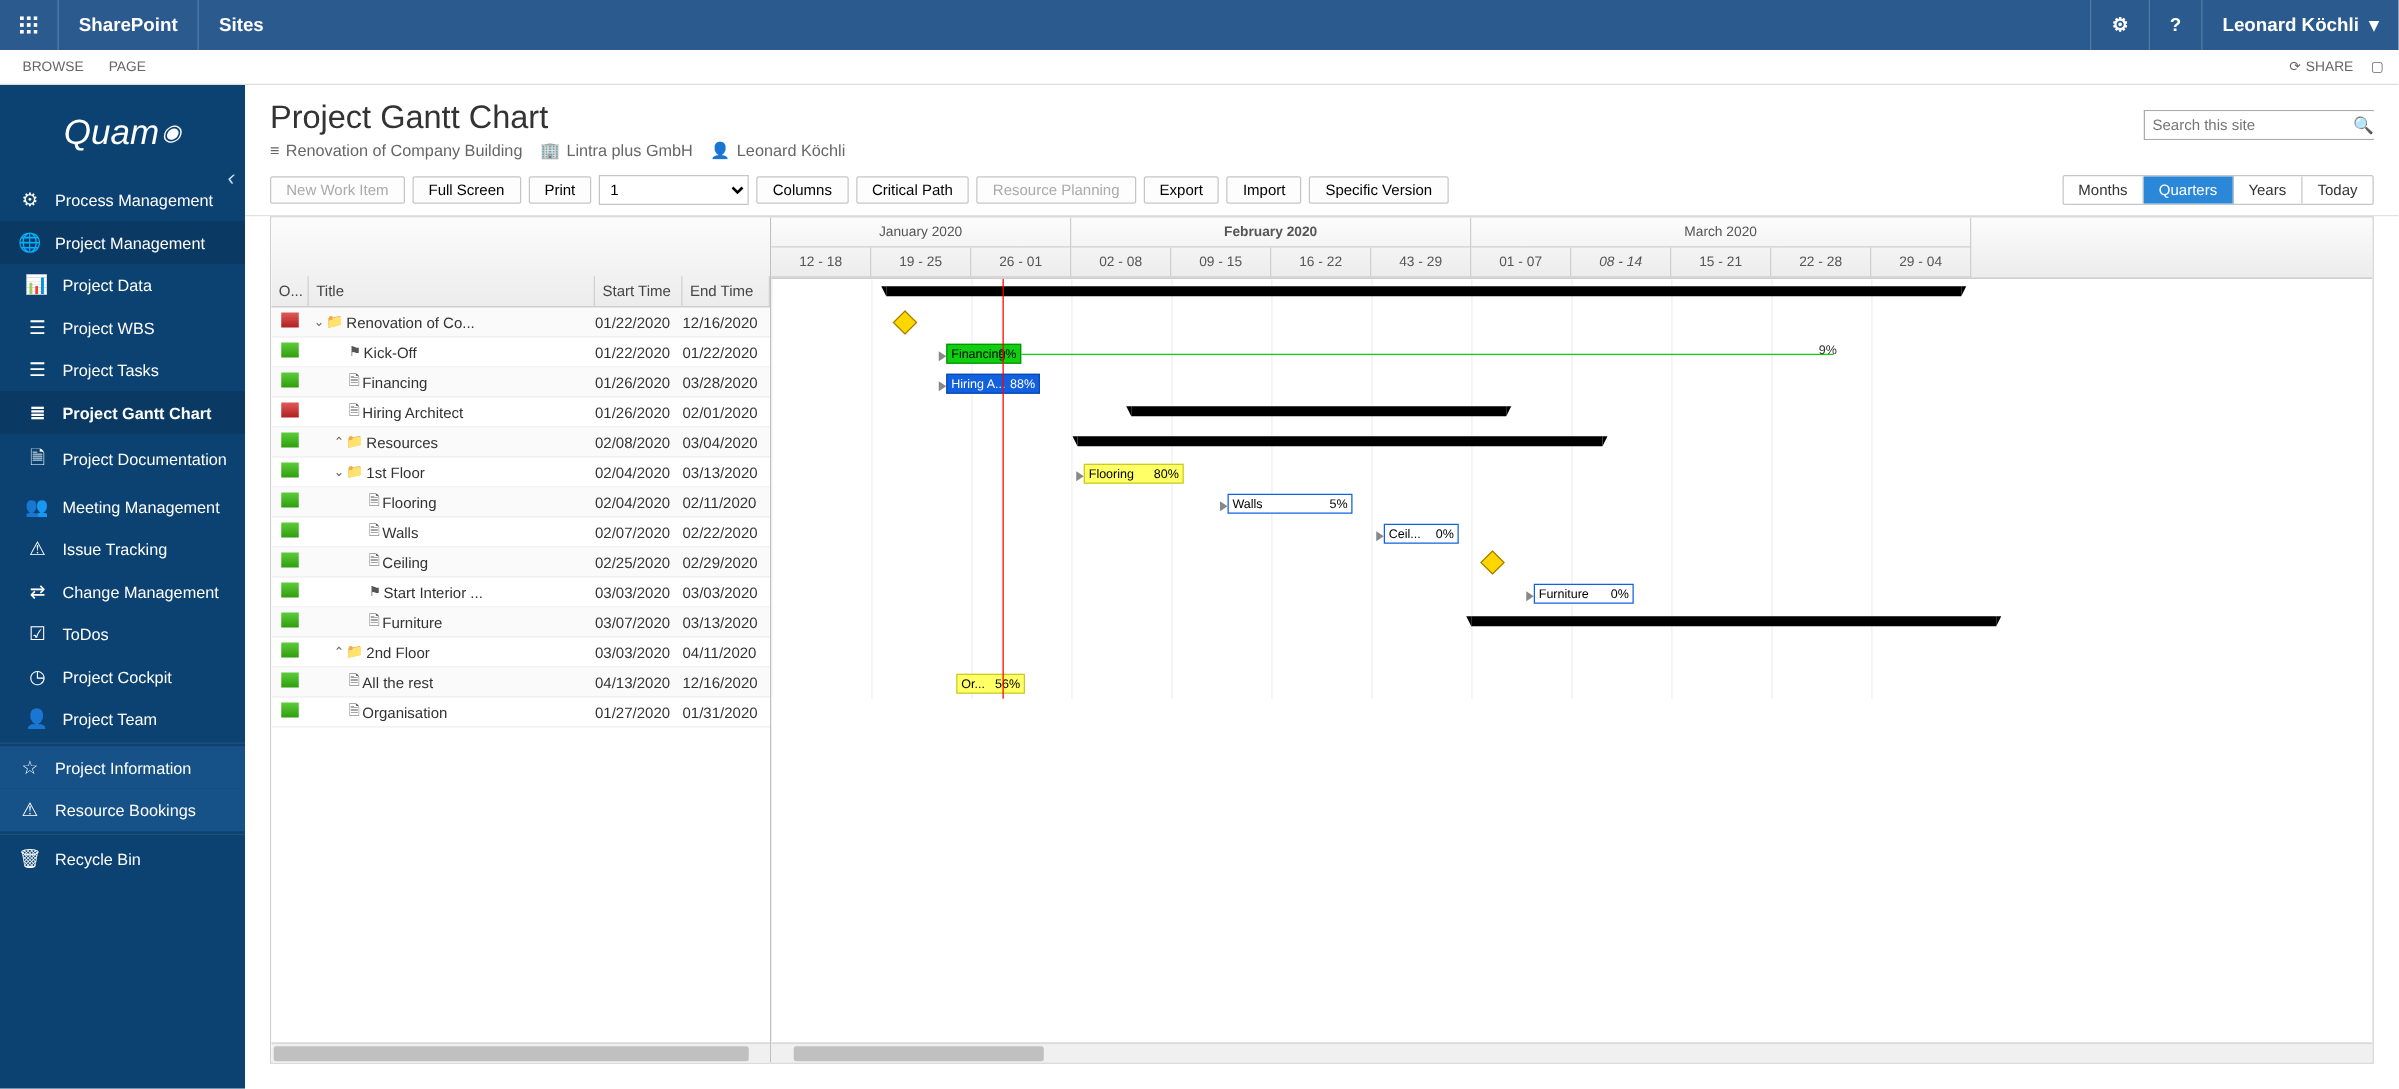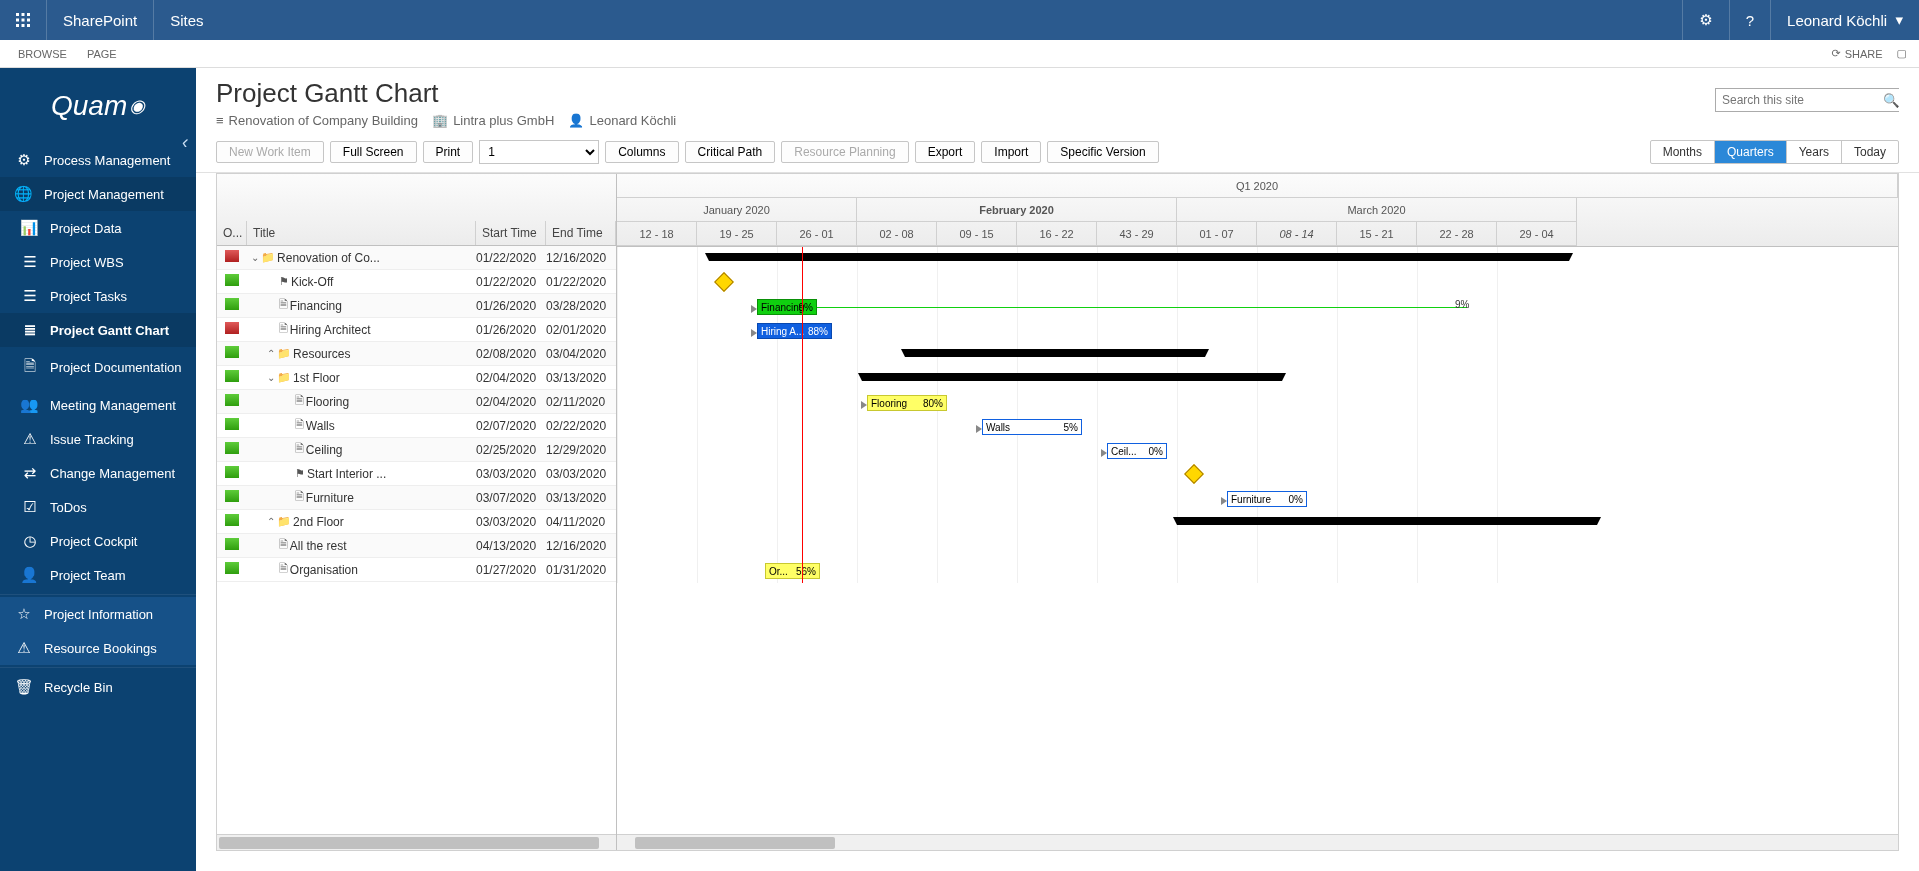--- a/index.html
+++ b/index.html
@@ -1,19 +1,19 @@
 <!DOCTYPE html>
 <html><head>
 <meta charset="utf-8">
 <style>
 * { margin: 0; padding: 0; box-sizing: border-box; }
 body { font-family: "Segoe UI", Arial, sans-serif; font-size: 13px; color: #333; background: #fff; overflow: hidden; }
 
 
-.topbar { display: flex; background: #2b5a8e; color: #fff; height: 40px; align-items: center; }
+.topbar { display: flex; background: #2b5a8e; color: #fff; height: 40px; align-items: center; font-weight: bold; }
 .topbar-btn { padding: 0 16px; height: 40px; display: flex; align-items: center; border-right: 1px solid rgba(255,255,255,0.2); cursor: pointer; font-size: 15px; }
 .topbar-btn.last { border-right: none; }
 .topbar-spacer { flex: 1; }
 .topbar-right { display: flex; align-items: center; }
 .topbar-right .topbar-btn { border-left: 1px solid rgba(255,255,255,0.2); border-right: none; }
 .app-launcher { font-size: 14px; }
 
 
 .ribbon { height: 28px; background: #fff; border-bottom: 1px solid #ddd; display: flex; align-items: center; padding-left: 18px; font-size: 11px; color: #666; }
 .ribbon-tab { margin-right: 20px; cursor: pointer; text-transform: uppercase; }
@@ -357,21 +357,21 @@
               <div class="col-end">02/22/2020</div>
             </div>
             <div class="grid-row">
               <div class="col-status"><span class="status-box status-green"></span></div>
               <div class="col-title" style="padding-left: 36px;">
                 <span style="width:10px;display:inline-block"></span>
                 <span class="task-ico">🗎</span> 
                 <span>Ceiling</span>
               </div>
               <div class="col-start">02/25/2020</div>
-              <div class="col-end">12/29/2020</div>
+              <div class="col-end">02/29/2020</div>
             </div>
             <div class="grid-row">
               <div class="col-status"><span class="status-box status-green"></span></div>
               <div class="col-title" style="padding-left: 36px;">
                 <span style="width:10px;display:inline-block"></span>
                 <span class="task-ico">⚑</span> 
                 <span>Start Interior ...</span>
               </div>
               <div class="col-start">03/03/2020</div>
               <div class="col-end">03/03/2020</div>
@@ -417,23 +417,20 @@
               <div class="col-end">01/31/2020</div>
             </div>
           </div>
         <div class="hscroll">
             <div class="thumb" style="left:2px;width:380px"></div>
           </div>
       </div>
 
       <div class="gantt-right">
         <div class="tl-head">
-          <div class="tl-row">
-              <div class="tl-cell" style="width:100%">Q1 2020</div>
-            </div>
           <div class="tl-row" id="tl-months">
               <div class="tl-cell" style="width: 240px;">January 2020</div>
               <div class="tl-cell" style="width: 320px; font-weight: bold;">February 2020</div>
               <div class="tl-cell" style="width: 400px;">March 2020</div>
             </div>
           <div class="tl-row" id="tl-weeks">
               <div class="tl-cell" style="width: 80px;">12 - 18</div>
               <div class="tl-cell" style="width: 80px;">19 - 25</div>
               <div class="tl-cell" style="width: 80px;">26 - 01</div>
               <div class="tl-cell" style="width: 80px;">02 - 08</div>

